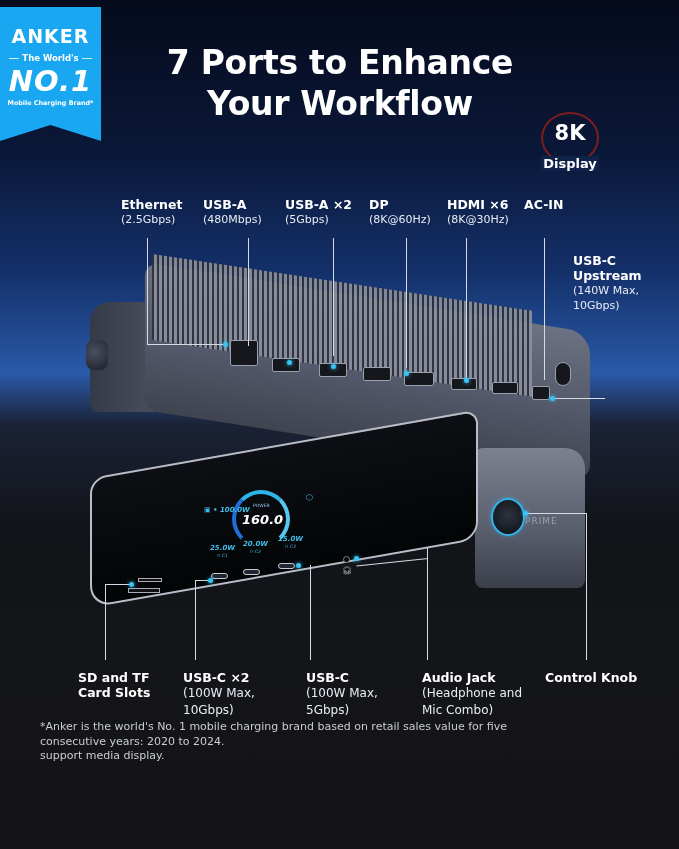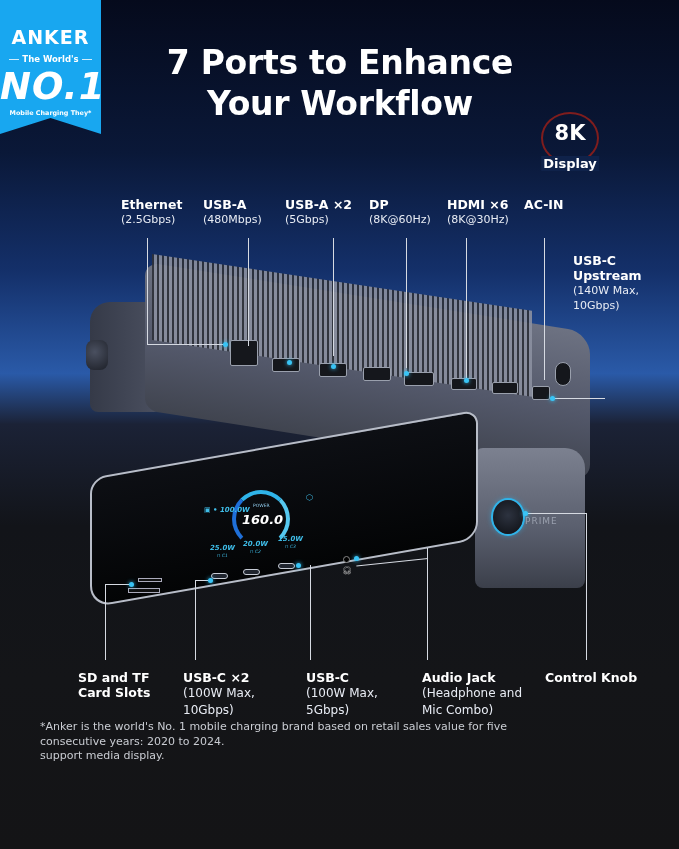--- a/index.html
+++ b/index.html
@@ -7,30 +7,30 @@
   body {
     font-family: "DejaVu Sans", sans-serif;
     color: #ffffff;
     position: relative;
     background: linear-gradient(180deg, #050a1c 0%, #0a1838 18%, #14306a 32%, #2a5aa8 44%, #1b2236 50%, #121419 62%, #141518 80%, #141416 100%);
   }
   .abs { position: absolute; }
 
   
   .brand {
-    left: 0; top: 0; width: 101px; height: 134px;
+    left: 0; top: 7px; width: 101px; height: 134px;
     background: #18a7f0;
     clip-path: polygon(0 0, 100% 0, 100% 100%, 50% 88%, 0 100%);
     text-align: center;
-    padding-top: 26px;
+    padding-top: 18px;
   }
   .brand-logo { font-family: "DejaVu Sans", sans-serif; font-weight: bold; font-size: 19px; letter-spacing: 1px; }
   .brand-sub { font-size: 8.5px; font-weight: bold; margin-top: 6px; }
   .brand-sub::before, .brand-sub::after { content: ""; display: inline-block; width: 10px; height: 1px; background: #fff; vertical-align: middle; margin: 0 3px; opacity: .8; }
-  .brand-no1 { font-size: 37px; font-weight: bold; font-style: italic; margin-top: 1px; letter-spacing: 1px; }
+  .brand-no1 { font-size: 29px; font-weight: bold; font-style: italic; margin-top: 1px; letter-spacing: 1px; }
   .brand-tag { font-size: 6.4px; font-weight: bold; margin-top: 1px; }
 
   
   .title {
     left: 110px; top: 42px; width: 460px; text-align: center;
     font-size: 33px; font-weight: bold; line-height: 41px; letter-spacing: -0.3px;
   }
 
   
   .badge8k {
@@ -125,21 +125,21 @@
     font-size: 11px; line-height: 14.5px; color: #c9ccd2;
   }
 </style>
 </head>
 <body>
 
 <div class="abs brand">
   <div class="brand-logo">ANKER</div>
   <div class="brand-sub">The World's</div>
   <div class="brand-no1">NO.1</div>
-  <div class="brand-tag">Mobile Charging They*</div>
+  <div class="brand-tag">Mobile Charging Brand*</div>
 </div>
 
 <div class="abs title">
   <div>7 Ports to Enhance</div>
   <div>Your Workflow</div>
 </div>
 
 <div class="abs badge8k">
   <span class="big">8K</span>
   <span class="small">Display</span>

